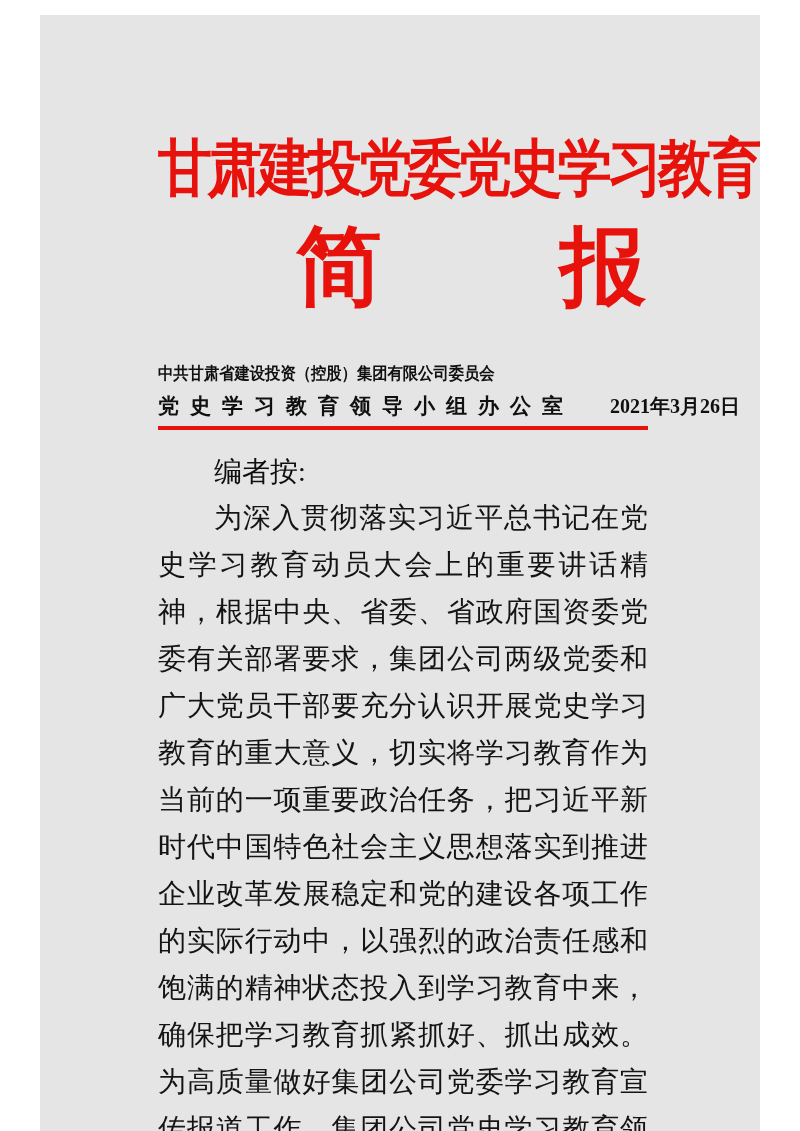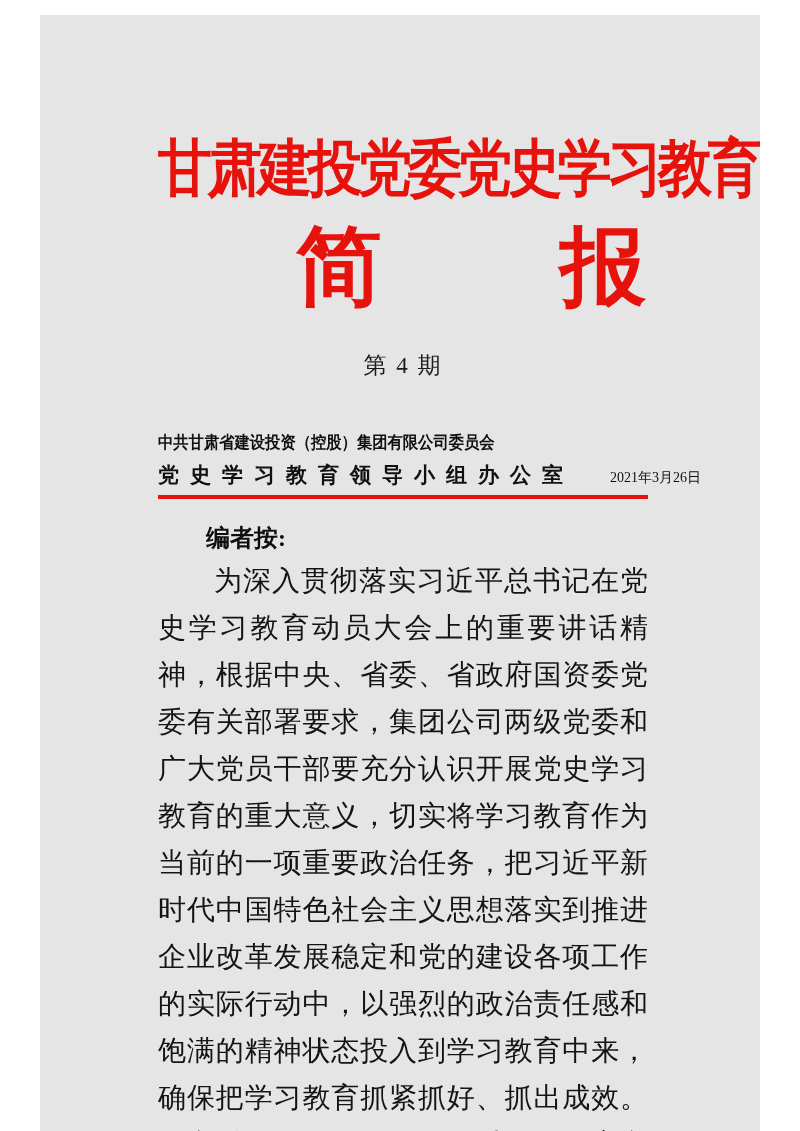--- a/index.html
+++ b/index.html
@@ -73,34 +73,34 @@
     gap:36px;
   }
   .issuer-line2{
     font-weight:700;
     font-size:21px;
     letter-spacing:11px;
     white-space:nowrap;
     color:#101010;
   }
   .issue-date{
-    font-weight:400;
-    font-size:14px;
+    font-weight:700;
+    font-size:20px;
     white-space:nowrap;
     color:#101010;
   }
   .red-rule{
     height:4px;
     background:var(--red);
     margin-top:6px;
   }
   .editor-heading{
     margin-top:23px;
-    font-size:24px;
-    font-weight:700;
+    font-size:28px;
+    font-weight:400;
     text-indent:2em;
     color:#0f0f0f;
   }
   .editor-body{
     margin-top:3px;
     font-size:28px;
     line-height:47px;
     text-align:justify;
     text-justify:inter-ideograph;
     text-indent:2em;
@@ -110,21 +110,20 @@
 </head>
 <body>
 
 <div class="page">
   <div class="content">
 
     <div class="org-title">甘肃建投党委党史学习教育</div>
 
     <div class="bulletin-title">简　　报</div>
 
-    <div class="issue">第 4 期</div>
 
     <div class="issuer">
       <span class="issuer-line1">中共甘肃省建设投资（控股）集团有限公司委员会</span>
       <div class="issuer-row2">
         <span class="issuer-line2">党史学习教育领导小组办公室</span>
         <span class="issue-date">2021年3月26日</span>
       </div>
       <div class="red-rule"></div>
     </div>
 

